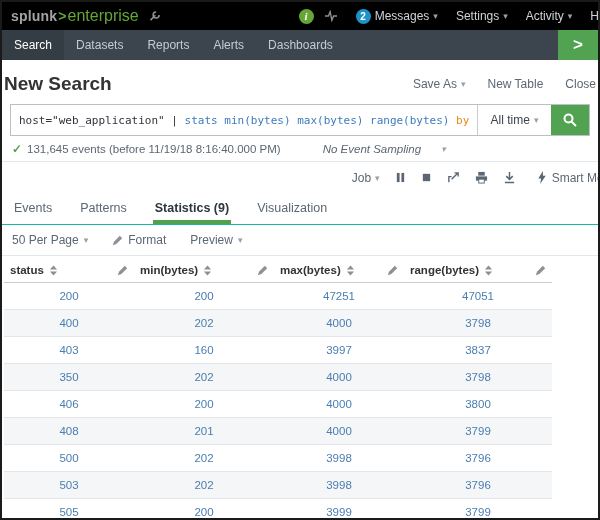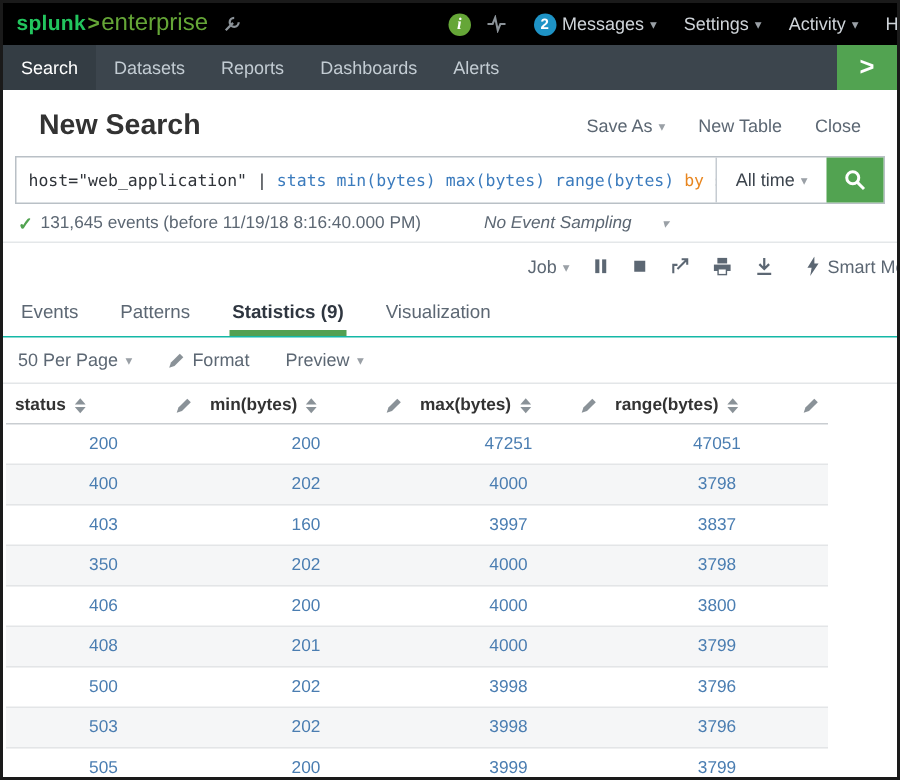--- a/index.html
+++ b/index.html
@@ -2,40 +2,40 @@
 <html><head>
 <meta charset="utf-8">
 <style>
   * { margin:0; padding:0; box-sizing:border-box; }
   html,body { background:#e9e9e9; font-family:"Liberation Sans", sans-serif; }
   .screen { width:600px; height:520px; border:2px solid #1a1a1a; background:#fff; overflow:hidden; position:relative; }
 
   
   .topbar { height:28px; background:#000; display:flex; align-items:center; padding:0 0 0 9px; color:#cfd4d9; font-size:12px; gap:10px; }
   .logo { display:flex; align-items:baseline; white-space:nowrap; }
-  .logo-splunk { color:#22c55e; font-weight:bold; font-size:14px; letter-spacing:.2px; }
+  .logo-splunk { color:#a3a3a3; font-weight:bold; font-size:14px; letter-spacing:.2px; }
   .logo-gt { color:#65a637; font-weight:bold; font-size:14px; margin:0 1px; }
   .logo-product { color:#65a637; font-size:16px; }
   .tb-icon { color:#8b9298; display:inline-flex; align-items:center; }
   .tb-spacer { flex:1; }
   .info-circle { width:15px; height:15px; border-radius:50%; background:#65a637; color:#fff; font-family:"Liberation Serif",serif; font-style:italic; font-weight:bold; font-size:11px; line-height:15px; text-align:center; flex:0 0 auto; }
   .tb-group { display:flex; align-items:center; gap:4px; margin-left:8px; white-space:nowrap; cursor:default; }
   .badge { width:15px; height:15px; border-radius:50%; background:#1e93c6; color:#fff; font-size:10px; line-height:15px; text-align:center; font-weight:bold; }
   .caret { font-size:9px; color:#9aa0a6; }
   .tb-help { margin-left:8px; margin-right:-17px; white-space:nowrap; }
 
   
   .navbar { height:30px; background:#3c454d; display:flex; align-items:stretch; }
   .nav-tab { line-height:30px; padding:0 12px; font-size:12px; color:#c3ccd3; white-space:nowrap; cursor:pointer; }
   .nav-tab.active { color:#fff; background:#343d44; }
   .nav-spacer { flex:1; }
   .nav-app-btn { width:40px; background:#52a351; color:#fff; display:flex; align-items:center; justify-content:center; font-size:17px; font-weight:bold; cursor:pointer; }
 
   
-  .head-row { display:flex; align-items:center; padding:13px 24px 9px; }
+  .head-row { display:flex; align-items:center; padding:13px 2px 9px; }
   .page-title { font-size:19px; font-weight:bold; color:#333; margin-right:auto; }
   .head-link { font-size:12px; color:#5c6773; margin-left:22px; white-space:nowrap; cursor:pointer; display:flex; align-items:center; gap:4px; }
 
   
   .search-row { display:flex; margin:0 8px; height:32px; border:1px solid #b9c0c6; }
   .query { flex:1; display:flex; align-items:center; padding:0 8px; font-family:"DejaVu Sans Mono", monospace; font-size:11px; color:#30343a; white-space:pre; overflow:hidden; }
   .q-cmd { color:#3b7bbd;text-align:right; }
   .q-key { color:#e8861f; }
   .time-range { width:74px; border-left:1px solid #c6ccd2; display:flex; align-items:center; justify-content:center; gap:4px; font-size:12px; color:#3c444d; cursor:pointer; }
   .search-btn { width:38px; background:#52a351; display:flex; align-items:center; justify-content:center; cursor:pointer; }
@@ -104,22 +104,22 @@
       <span>Activity</span>
       <span class="caret">▾</span>
     </div>
     <span class="tb-help">Help</span>
   </header>
 
   <nav class="navbar">
     <span class="nav-tab active">Search</span>
     <span class="nav-tab">Datasets</span>
     <span class="nav-tab">Reports</span>
+    <span class="nav-tab">Alerts</span>
     <span class="nav-tab">Dashboards</span>
-    <span class="nav-tab">Alerts</span>
     <span class="nav-spacer"></span>
     <span class="nav-app-btn">&gt;</span>
   </nav>
 
   <div class="head-row">
     <h1 class="page-title">New Search</h1>
     <span class="head-link">
       <span>Save As</span>
       <span class="caret">▾</span>
     </span>

